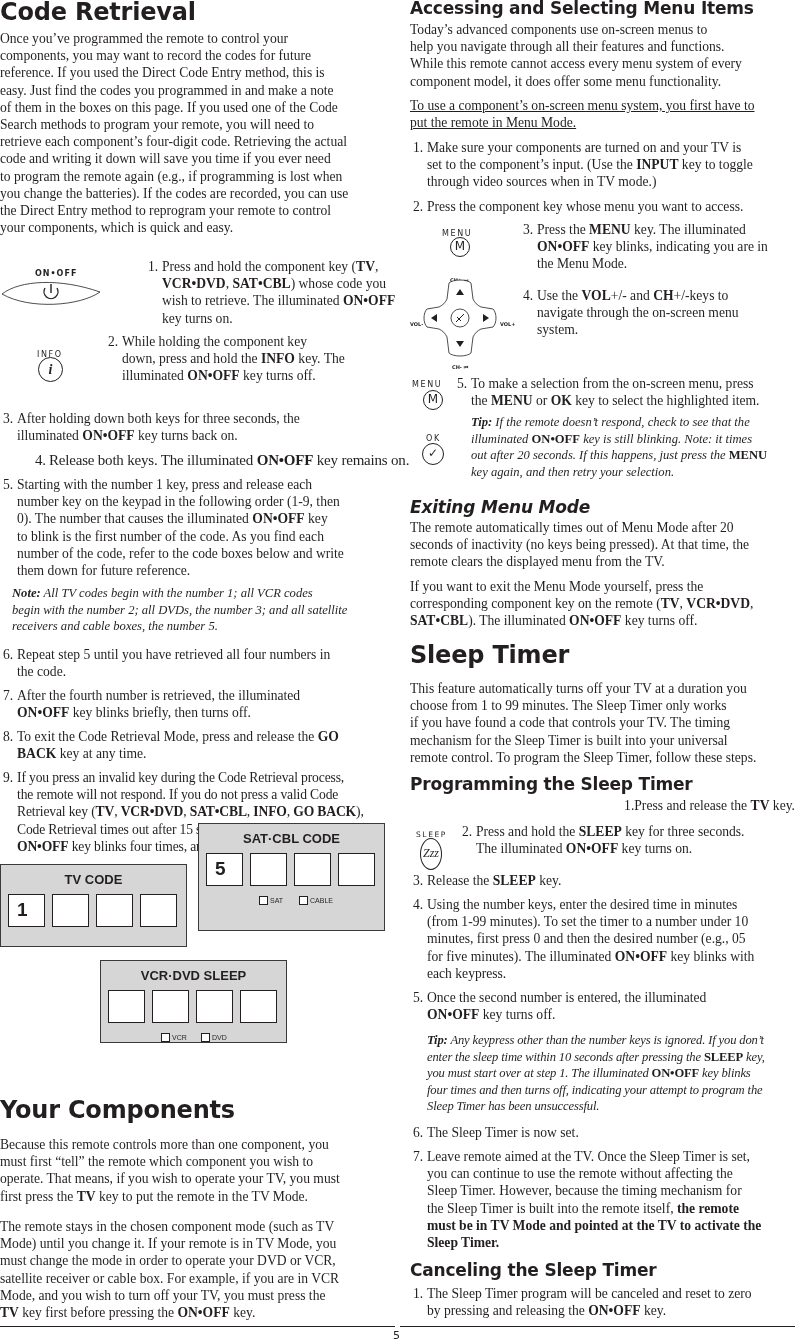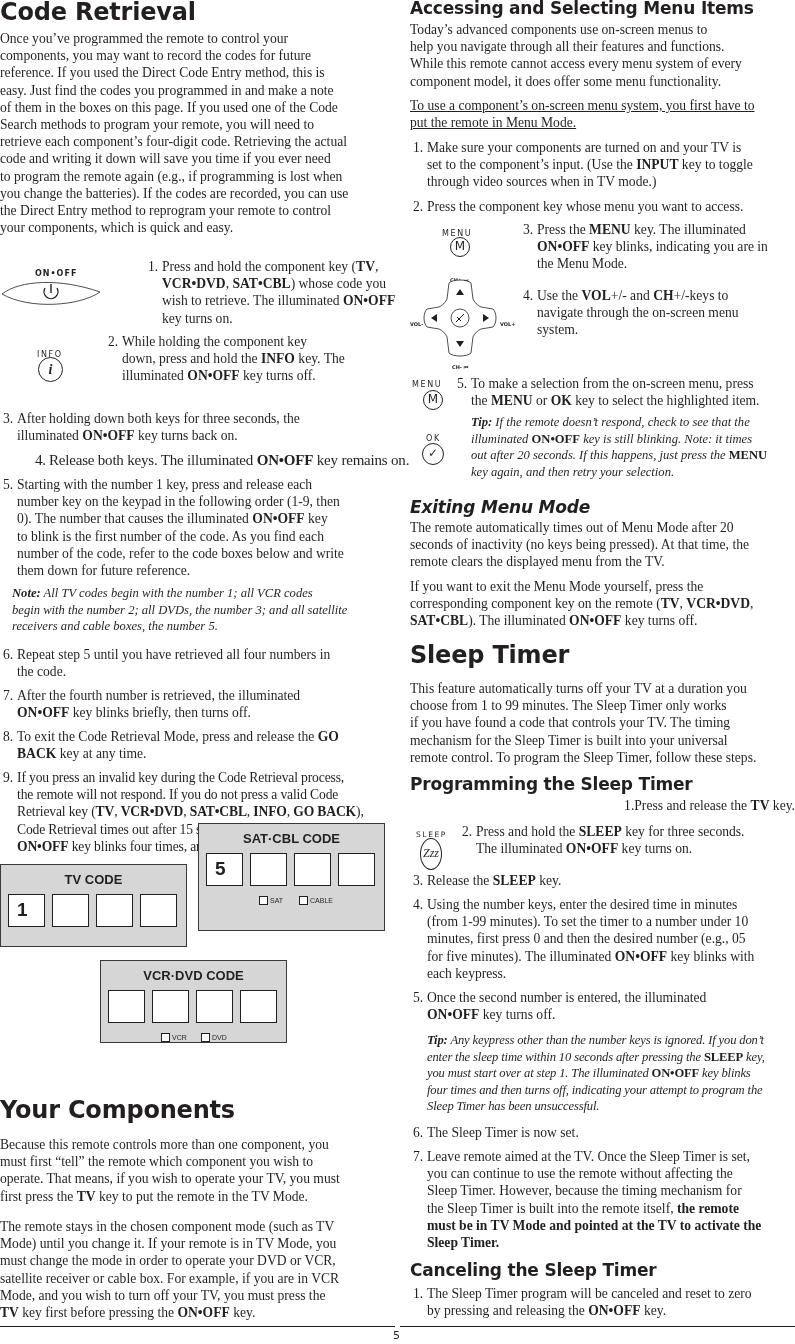--- a/index.html
+++ b/index.html
@@ -85,21 +85,21 @@
         <span class="box"></span>
         <span>SAT</span>
       </div>
     <div class="chk" style="left:100px; top:68px;">
         <span class="box"></span>
         <span>CABLE</span>
       </div>
   </div>
 
   <div class="code-card" style="left:100px; top:960px; width:187px; height:83px;">
-    <div class="title">VCR·DVD CODE</div>
+    <div class="title">VCR·DVD SLEEP</div>
     <div class="digit" style="left:7px;"></div>
     <div class="digit" style="left:51px;"></div>
     <div class="digit" style="left:95px;"></div>
     <div class="digit" style="left:139px;"></div>
     <div class="chk" style="left:60px; top:68px;">
         <span class="box"></span>
         <span>VCR</span>
       </div>
     <div class="chk" style="left:100px; top:68px;">
         <span class="box"></span>

